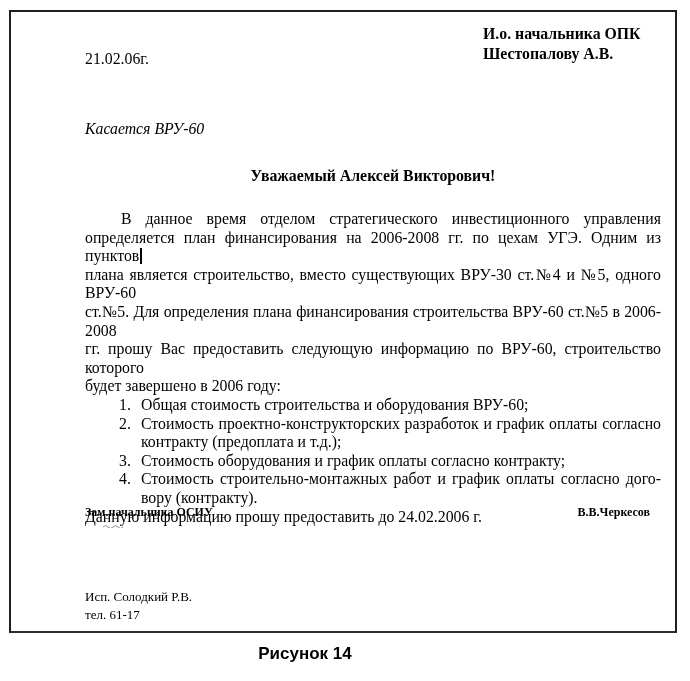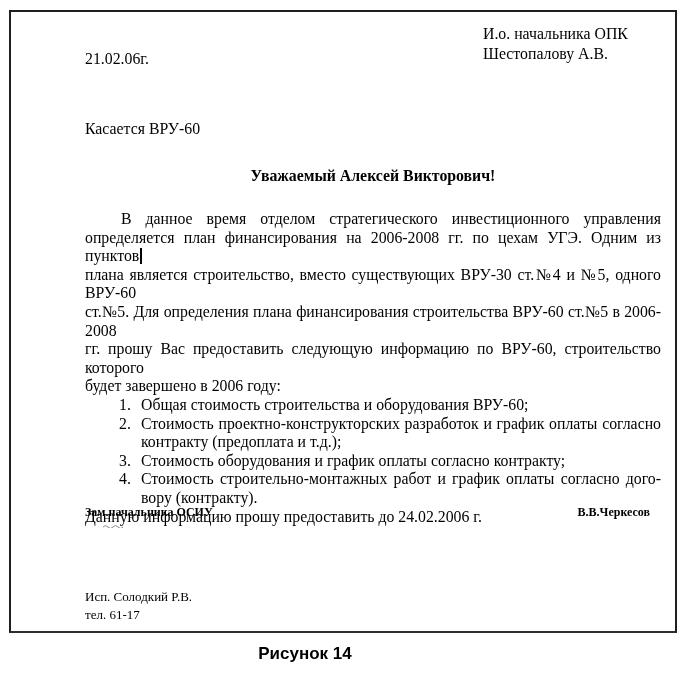--- a/index.html
+++ b/index.html
@@ -27,28 +27,29 @@
   .abs { position: absolute; }
 
   .date-line {
     left: 74px; top: 26px;
     font-size: 15.8px;
     margin-top: 12px;
   }
 
   .addressee {
     left: 472px; top: 12px;
-    font-weight: normal;
+    font-weight: bold;
     font-size: 15.8px;
     line-height: 19.5px;
     white-space: nowrap;
   }
 
   .subject-line {
     left: 74px; top: 108px;
+    font-style: italic;
     font-size: 15.8px;
   }
 
   .salutation {
     left: 74px; top: 155px;
     width: 576px;
     text-align: center;
     font-weight: bold;
     font-size: 15.8px;
   }

